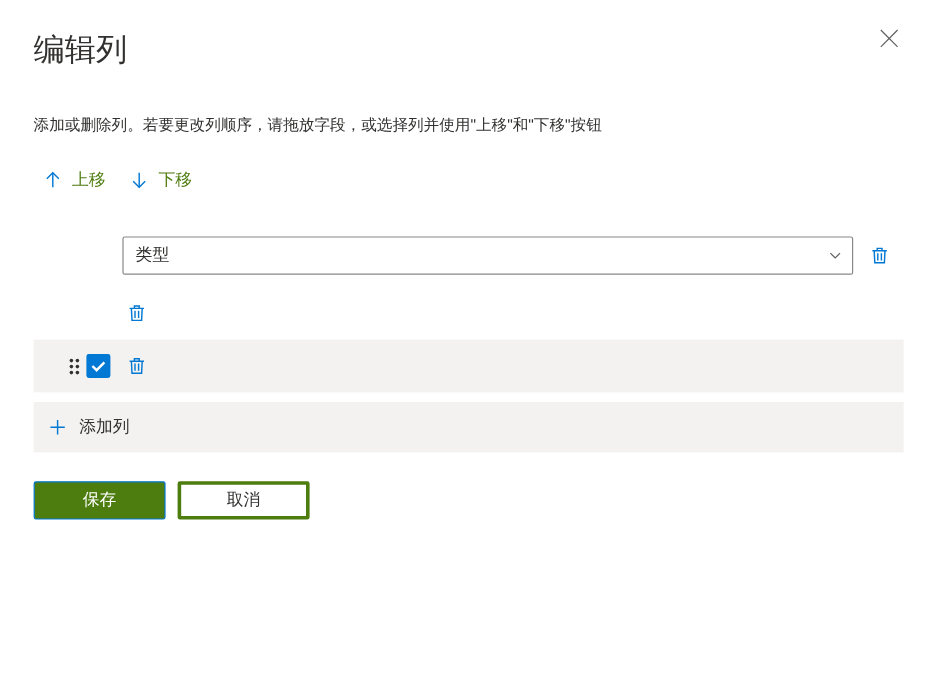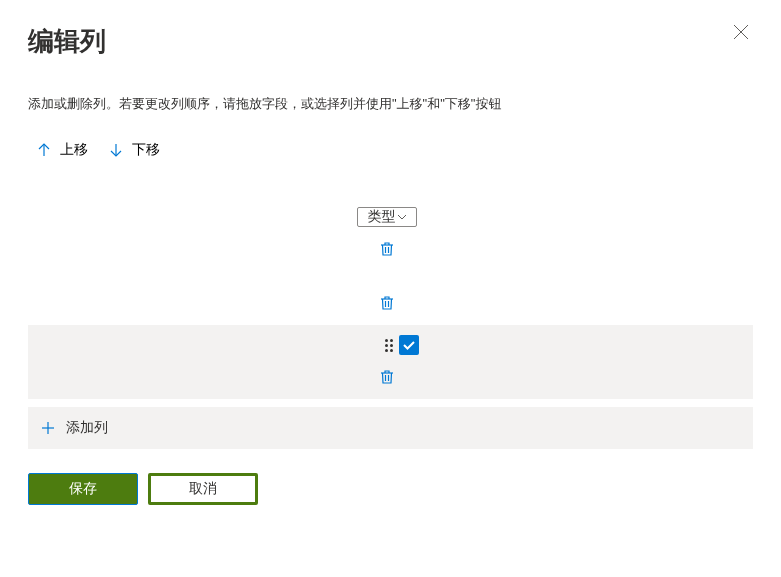--- a/index.html
+++ b/index.html
@@ -17,21 +17,21 @@
       background: #fff;
     }
     .header {
       display: flex;
       justify-content: space-between;
       align-items: flex-start;
       margin-bottom: 36px;
     }
     .title {
       font-size: 26px;
-      font-weight: 700;
+      font-weight: 400;
       color: #323130;
     }
     .close-btn {
       cursor: pointer;
       width: 20px;
       height: 20px;
       color: #605e5c;
     }
     .close-btn svg {
       width: 16px;
@@ -46,37 +46,36 @@
       display: flex;
       gap: 20px;
       margin-bottom: 28px;
       padding-left: 8px;
     }
     .move-btn {
       display: flex;
       align-items: center;
       gap: 8px;
       cursor: pointer;
-      color: #000000;
+      color: #4d7c0f;
       font-size: 14px;
     }
     .move-btn svg {
       width: 16px;
       height: 16px;
       color: #0078d4;
     }
     .columns-list {
       margin-bottom: 8px;
     }
     .column-row {
       display: flex;
       align-items: center;
       padding: 10px 8px 10px 0;
       gap: 10px;
-      flex-direction: column;
     }
     .column-row.selected {
       background: #f3f2f1;
     }
     .row-prefix {
       width: 64px;
       display: flex;
       align-items: center;
       justify-content: flex-end;
       gap: 6px;

